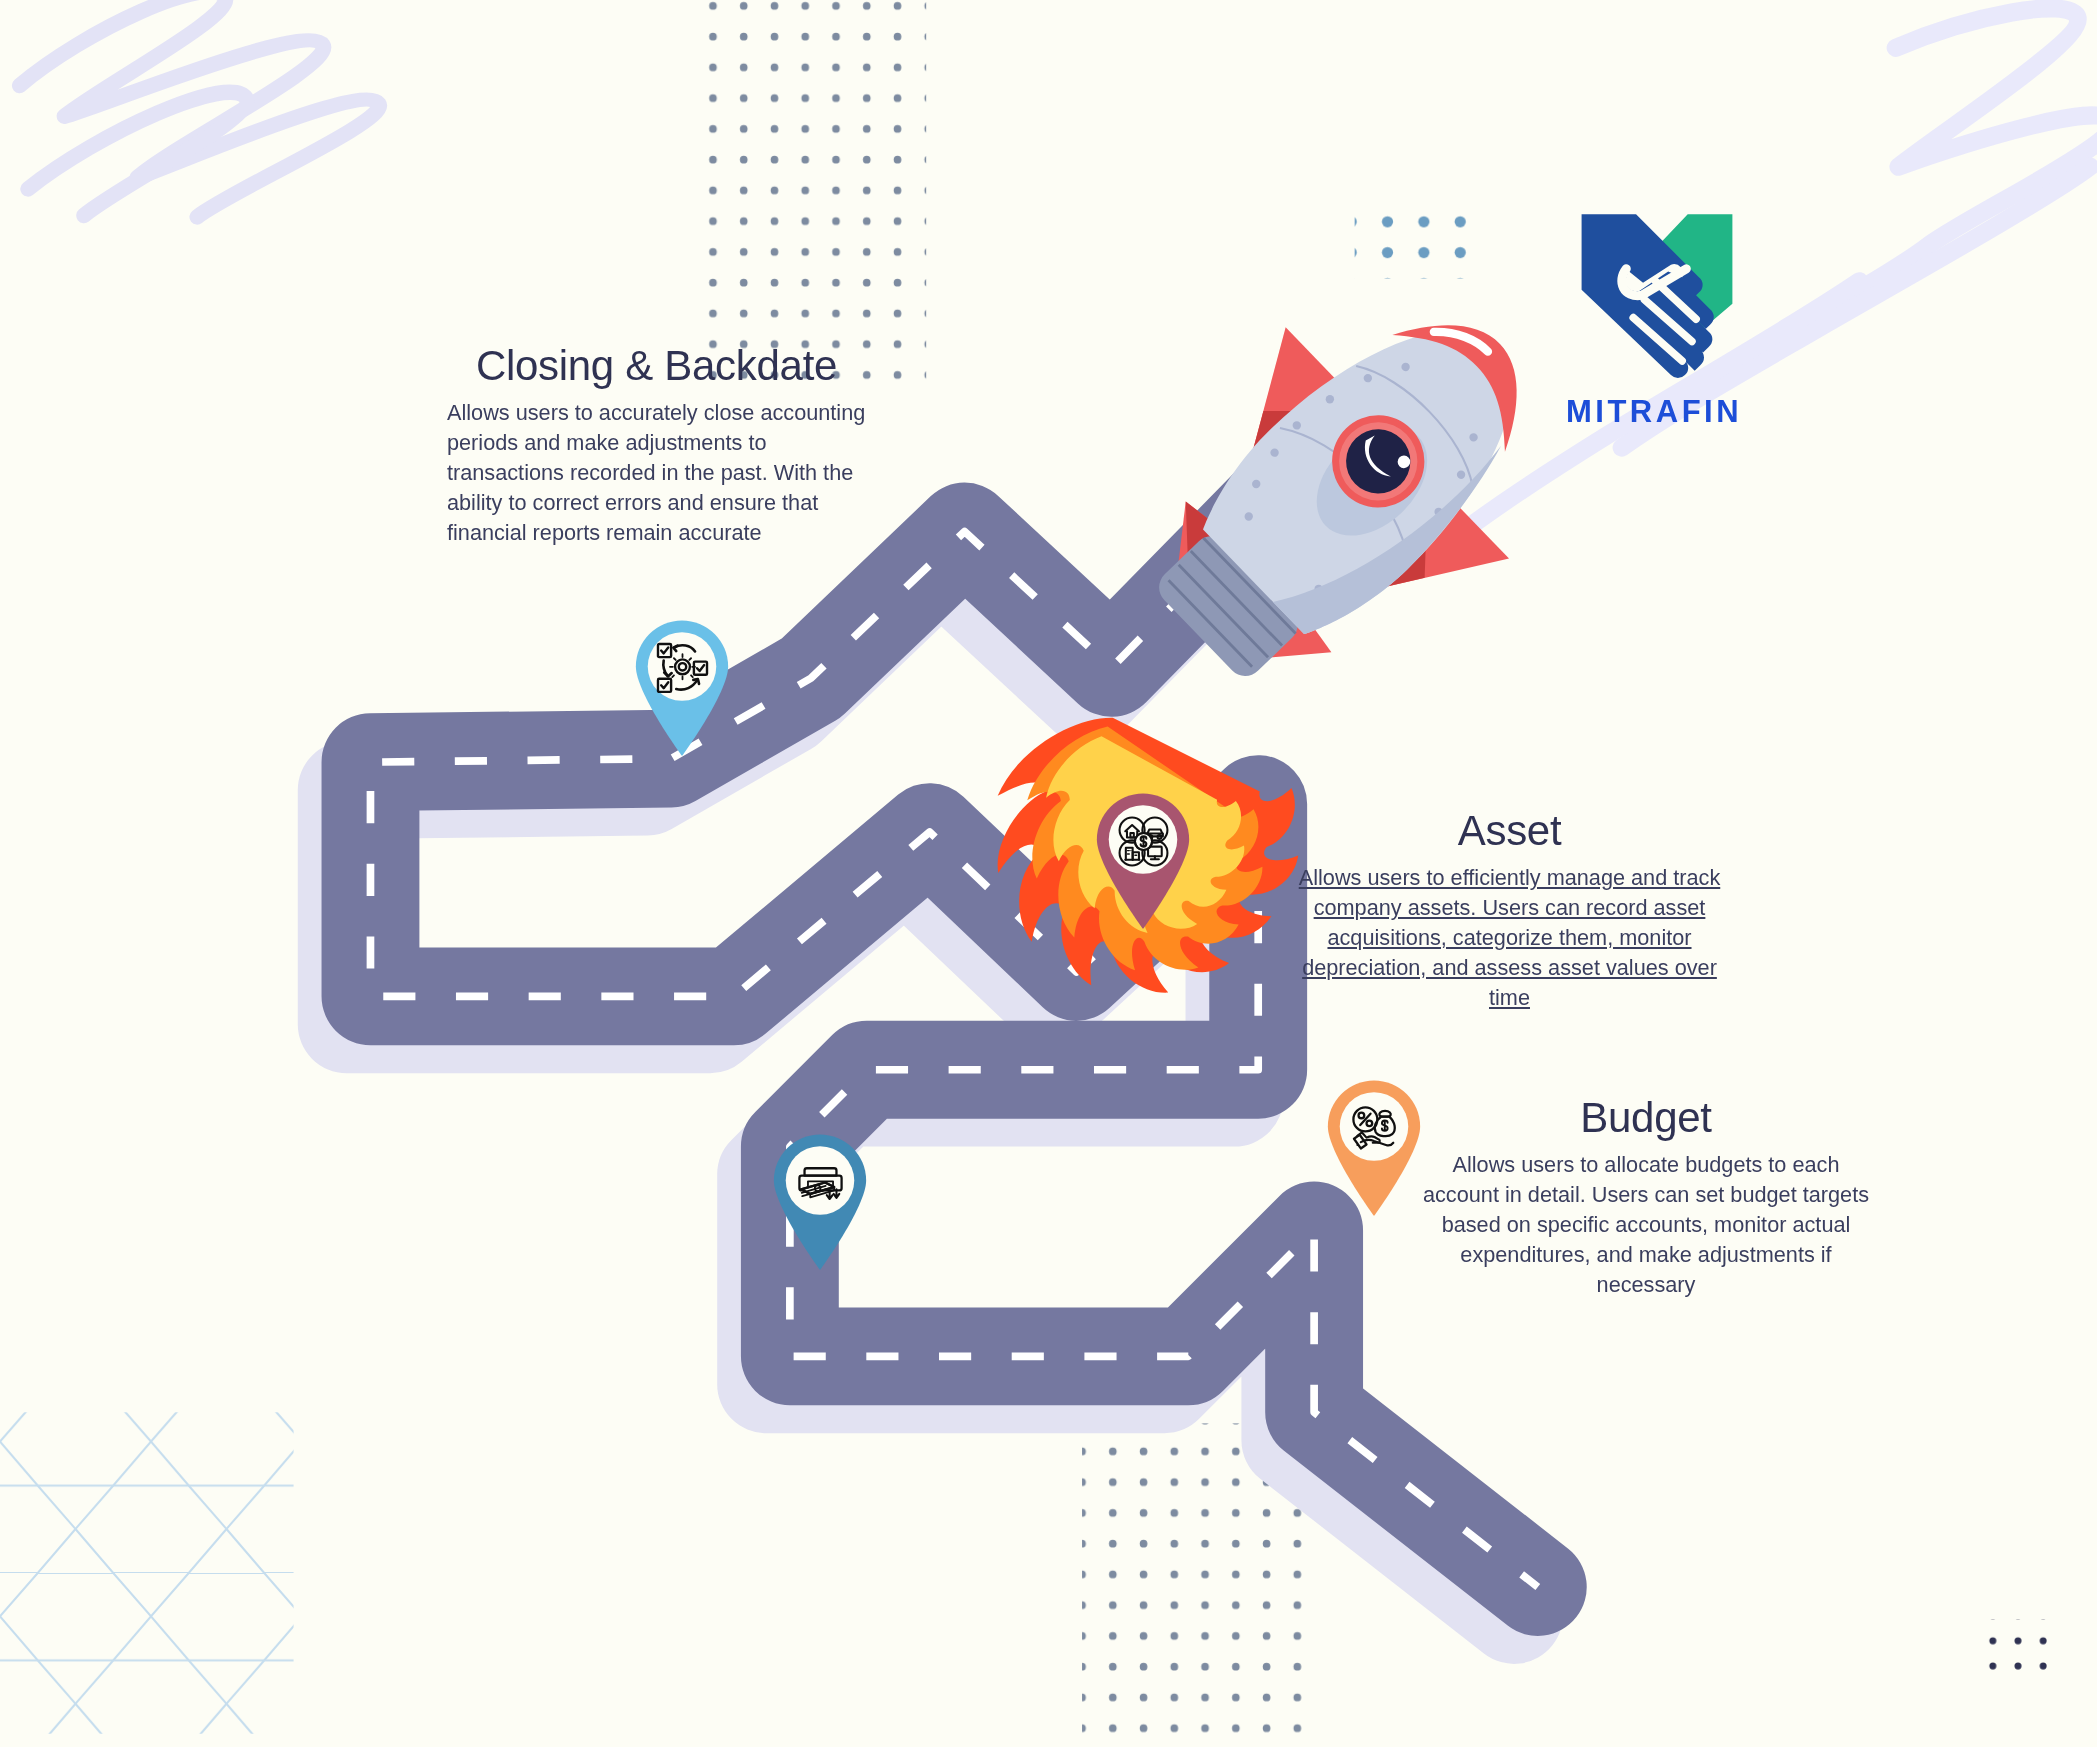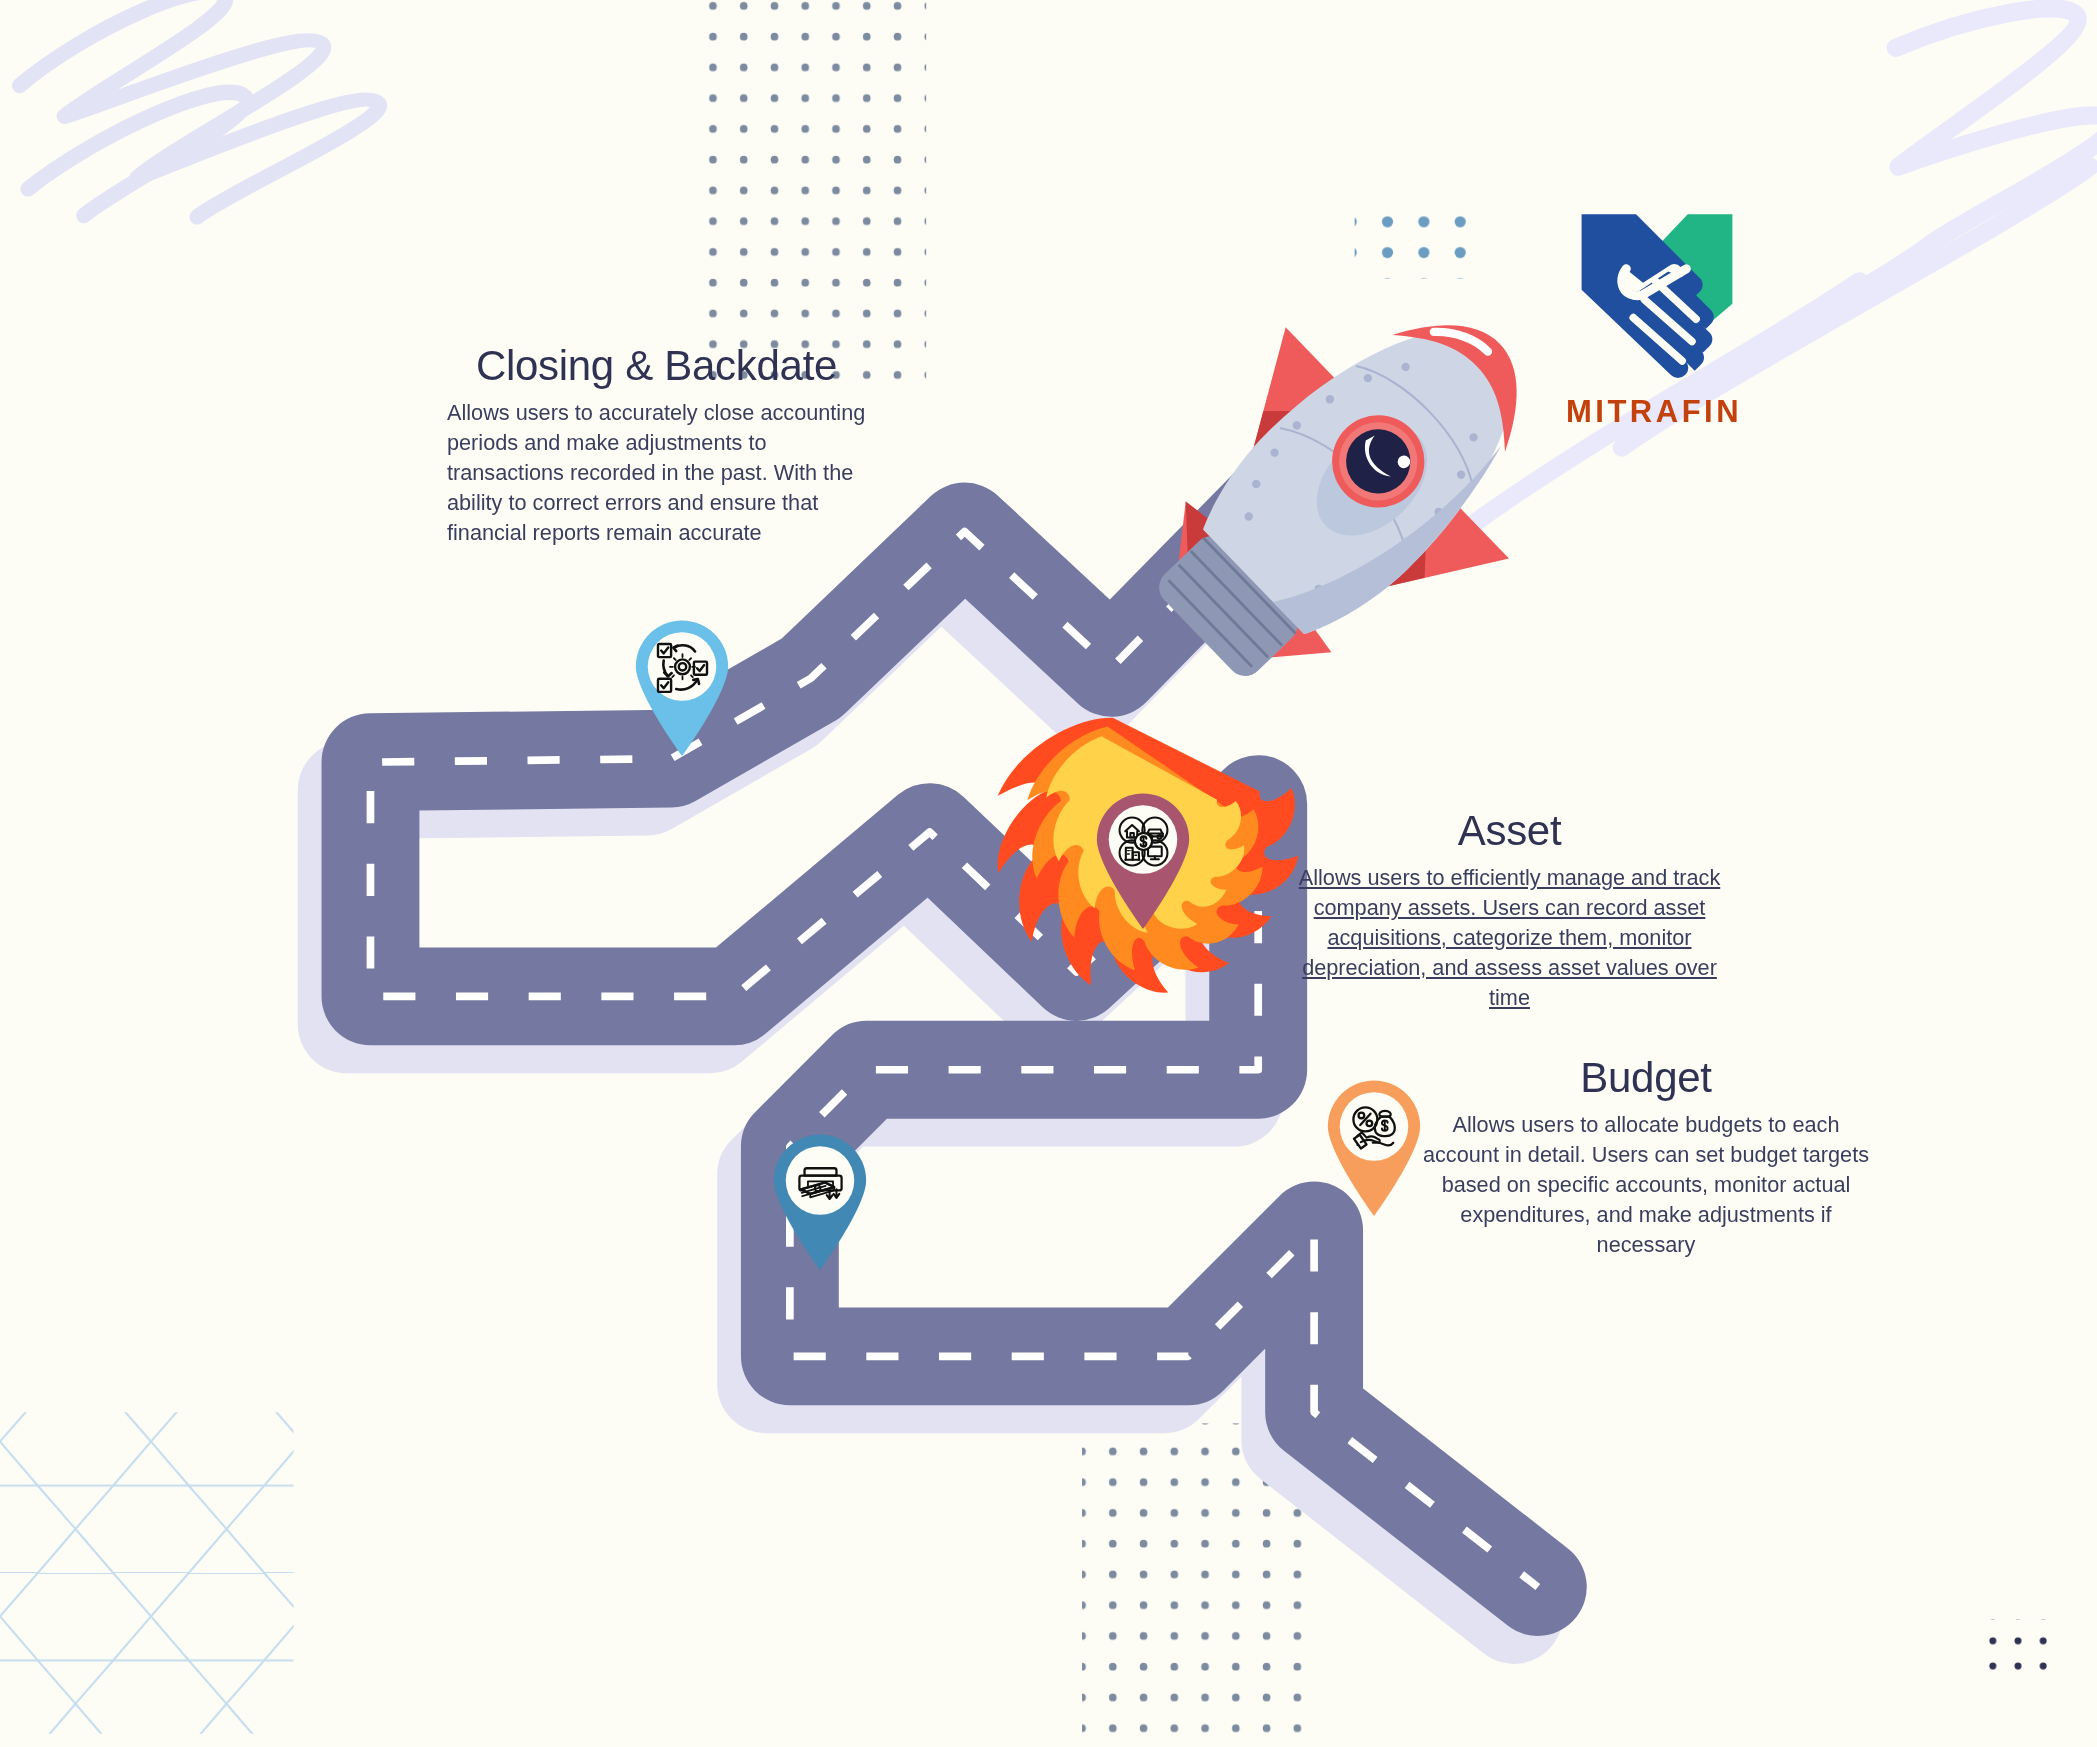--- a/index.html
+++ b/index.html
@@ -38,35 +38,35 @@
   }
 
   #block-closing{left:447px;top:344px;width:419px;}
   #block-closing h2{text-align:center;}
   #block-closing p{text-align:left;}
 
   #block-asset{left:1279px;top:809px;width:461px;}
   #block-asset h2{text-align:center;}
   #block-asset p{text-align:center;text-decoration:underline;}
 
-  #block-budget{left:1419px;top:1056px;width:454px;}
+  #block-budget{left:1419px;top:1096px;width:454px;}
   #block-budget h2{text-align:center;}
   #block-budget p{text-align:center;}
 
   #block-cash{left:189px;top:1140px;width:510px;}
   #block-cash h2{text-align:right;}
   #block-cash p{text-align:right;}
 
   
   #logo{
     position:absolute;left:1566px;top:199px;width:175px;text-align:center;
   }
   #logo .mark{width:175px;height:192px;display:block;}
   #logo .wordmark{
-    font-size:31px;font-weight:bold;color:#c2410c;letter-spacing:3.5px;
+    font-size:31px;font-weight:bold;color:#1d4ed8;letter-spacing:3.5px;
     margin-top:2.8px;font-family:"Liberation Sans", sans-serif;
   }
 
   
   .pin{position:absolute;width:126px;height:151px;}
   .pin svg{width:126px;height:151px;display:block;}
   .pin .glyph{
     position:absolute;left:29px;top:29px;width:69px;height:69px;
     display:flex;align-items:center;justify-content:center;
   }

